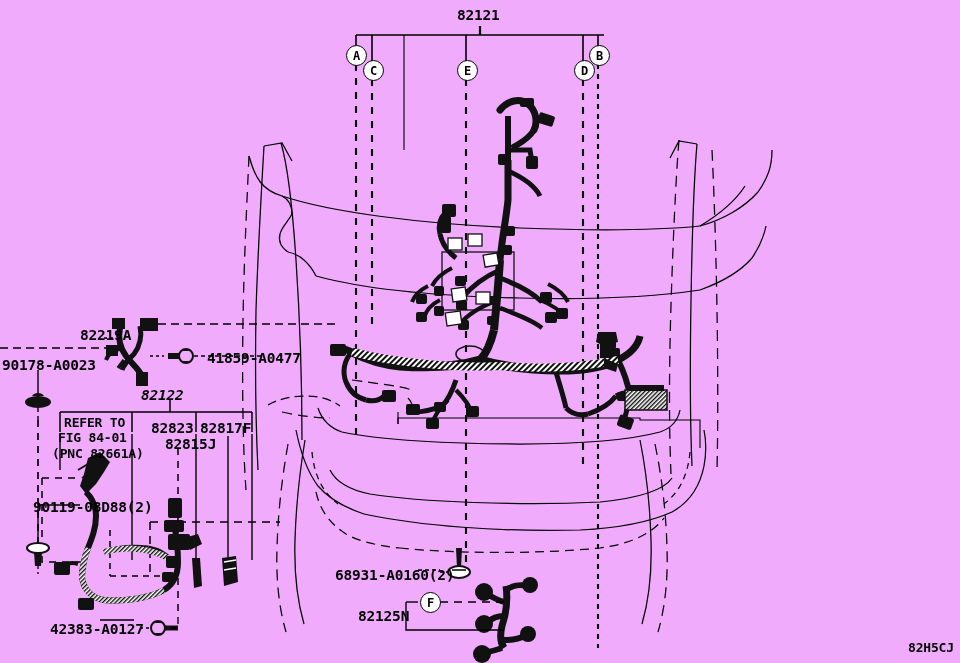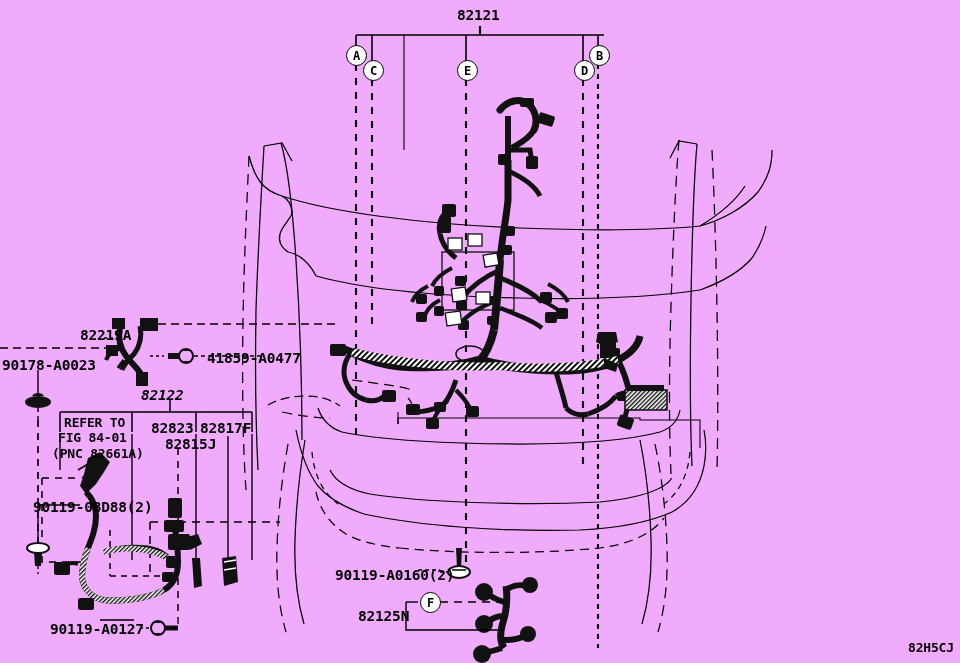--- a/index.html
+++ b/index.html
@@ -376,22 +376,22 @@
 <div class="lbl s15" style="left:2px;top:356px;">90178-A0023</div>
 <div class="lbl s15" style="left:207px;top:349px;">41859-A0477</div>
 <div class="lbl s15" style="left:141px;top:386px;font-style:italic;">82122</div>
 <div class="lbl s15" style="left:151px;top:419px;text-align:right;">82823</div>
 <div class="lbl s15" style="left:200px;top:419px;">82817F</div>
 <div class="lbl s15" style="left:165px;top:435px;">82815J</div>
 <div class="lbl s13" style="left:52px;top:415px;margin-left:12px;">REFER TO</div>
 <div class="lbl s13" style="left:58px;top:430px;">FIG 84-01</div>
 <div class="lbl s13" style="left:52px;top:446px;">(PNC 82661A)</div>
 <div class="lbl s15" style="left:0px;top:498px;margin-left:33px;">90119-08D88(2)</div>
-<div class="lbl s15" style="left:50px;top:620px;">90119-A0127</div>
-<div class="lbl s15" style="left:335px;top:566px;">90119-A0160(2)</div>
+<div class="lbl s15" style="left:50px;top:620px;">42383-A0127</div>
+<div class="lbl s15" style="left:335px;top:566px;">68931-A0160(2)</div>
 <div class="lbl s15" style="left:358px;top:607px;">82125N</div>
 <div class="lbl s13" style="left:908px;top:640px;">82H5CJ</div>
 
 <div class="callout" style="left:346px;top:45px;">A</div>
 <div class="callout" style="left:363px;top:60px;">C</div>
 <div class="callout" style="left:457px;top:60px;">E</div>
 <div class="callout" style="left:574px;top:60px;">D</div>
 <div class="callout" style="left:589px;top:45px;">B</div>
 <div class="callout" style="left:420px;top:592px;">F</div>
 

